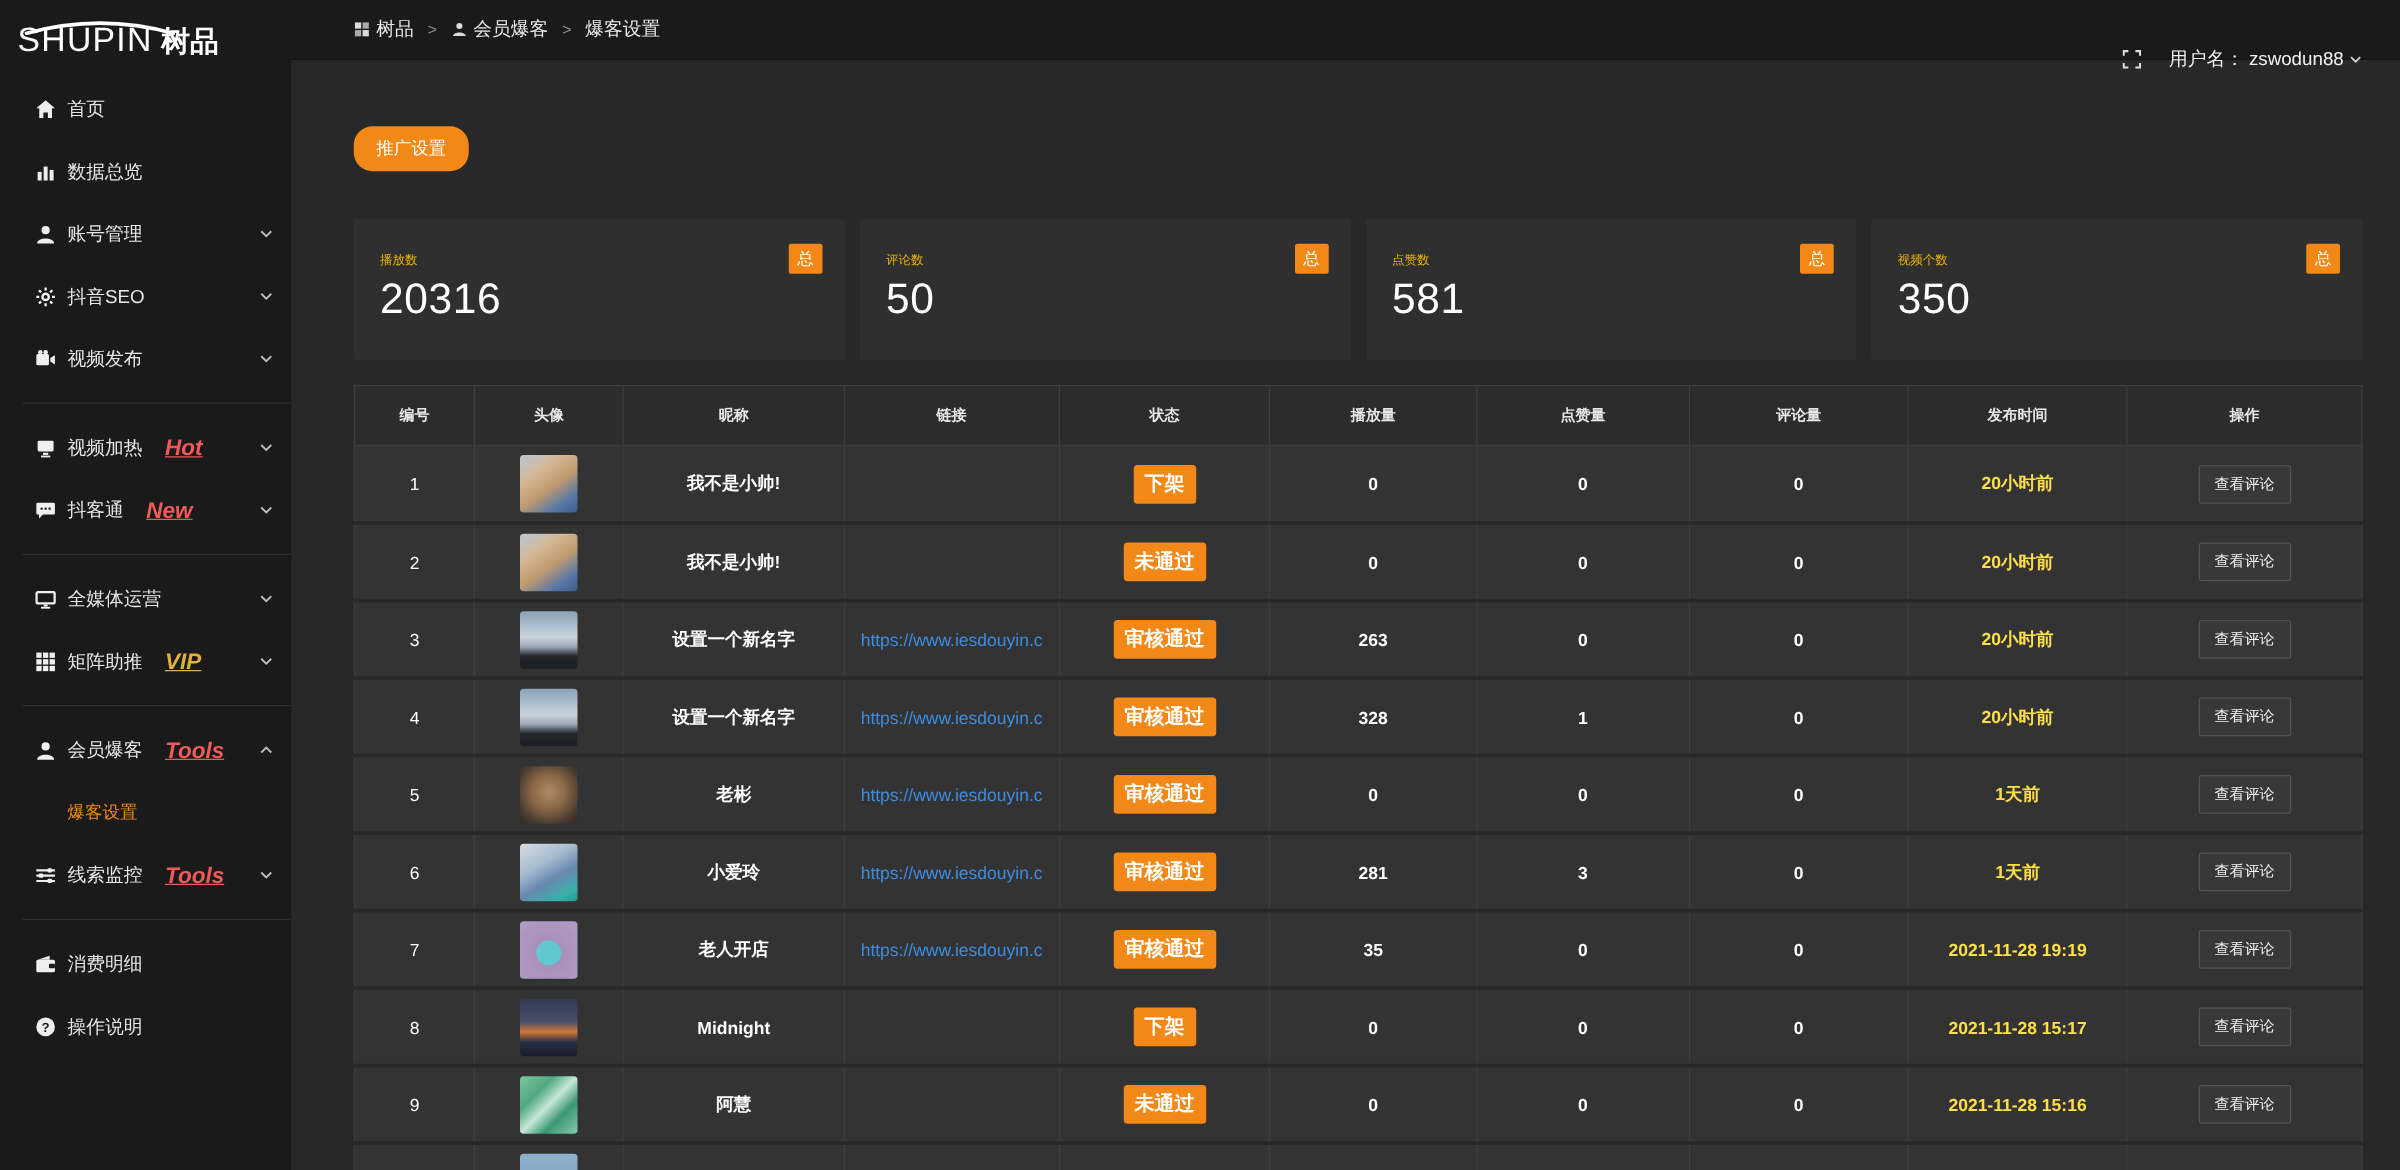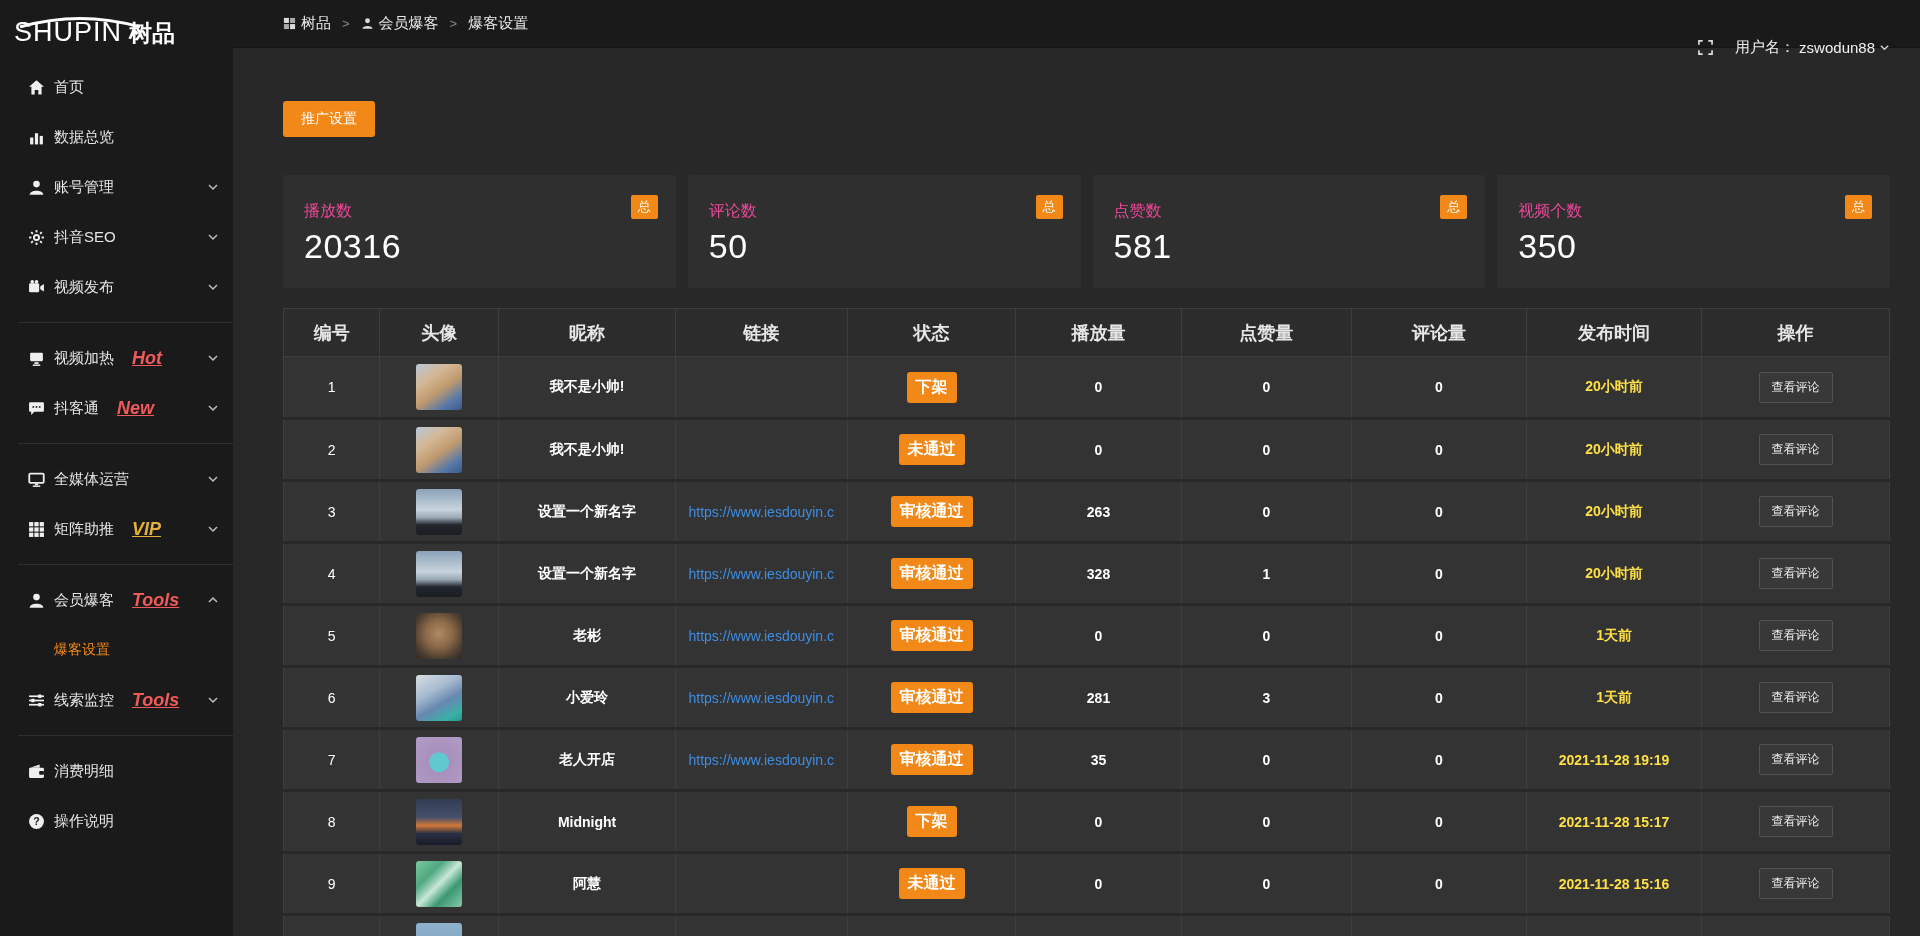--- a/index.html
+++ b/index.html
@@ -39,34 +39,34 @@
   .crumb .c-icon { display:inline-flex; color:#dcdcdc; }
   .crumb-sep { color:#8a8a8a; margin:0 11px; font-size:13px; }
   .topbar-right { display:flex; align-items:center; gap:22px;margin-top:48px; }
   .fullscreen-btn { display:inline-flex; cursor:pointer; color:#dcdcdc; }
   .user-box { display:flex; align-items:center; gap:4px; font-size:15px; color:#f0f0f0; cursor:pointer; }
   .user-caret { color:#cfcfcf; display:inline-flex; }
 
   .content { flex:1; padding:53px 30px 0 50px; overflow:hidden; }
 
   .promo-btn { display:inline-block; background: var(--accent,#f18817); color:#fff; border:none; font-size:14px;
-    padding:9px 18px; border-radius:3px; cursor:pointer; font-family:inherit; }
+    padding:9px 18px; border-radius:15px; cursor:pointer; font-family:inherit; }
 
   
   .stats-row { display:flex; gap:12px; margin-top:38px; }
   .stat-card { flex:1; height:113px; background: var(--card-bg,#2f2f2f); border-radius:2px; position:relative; padding:26px 20px 0 21px; }
-  .stat-label { font-size:16px; color:#ec4899; }
+  .stat-label { font-size:10px; color:#eab308; }
   .stat-value { font-size:34px; color:#fff; font-weight:400; margin-top:5px; letter-spacing:0.5px; }
   .stat-badge { position:absolute; top:20px; right:18px; background: var(--accent,#f18817); color:#fff; font-size:13px; padding:3px 7px; border-radius:2px; }
 
   
   .table-wrap { margin-top:20px; }
   table { width:100%; border-collapse:collapse; table-layout:fixed; }
   thead th { background: var(--thead-bg,#2c2c2c); border:1px solid var(--tbl-border,#3e3e3e); height:48px;
-    font-size:18px; font-weight:600; color:#e6e6e6; text-align:center; }
+    font-size:12px; font-weight:600; color:#e6e6e6; text-align:center; }
   tbody td { background: var(--row-bg,#333333); border-left:1px solid var(--tbl-border,#3e3e3e); border-right:1px solid var(--tbl-border,#3e3e3e);
     border-bottom:3px solid var(--content-bg,#282828); height:62px; text-align:center; font-size:14px; color:#fff; vertical-align:middle; }
   td.num { font-weight:600; }
   .avatar { width:46px; height:46px; border-radius:3px; margin:0 auto; }
   .nickname { font-weight:600; }
   .link-text { color: var(--link,#3d8de5); white-space:nowrap; overflow:hidden; display:block; padding:0 4px; }
   .status-badge { display:inline-block; background: var(--accent,#f18817); color:#fff; font-size:16px; padding:5px 9px; border-radius:3px; font-weight:600; cursor:default; }
   .time-cell { color:#fde047; font-weight:600; }
   .action-btn { background:#383838; border:1px solid #525252; color:#f0f0f0; font-size:12px; padding:6px 12px; border-radius:2px; cursor:pointer; font-family:inherit; }
 </style>

